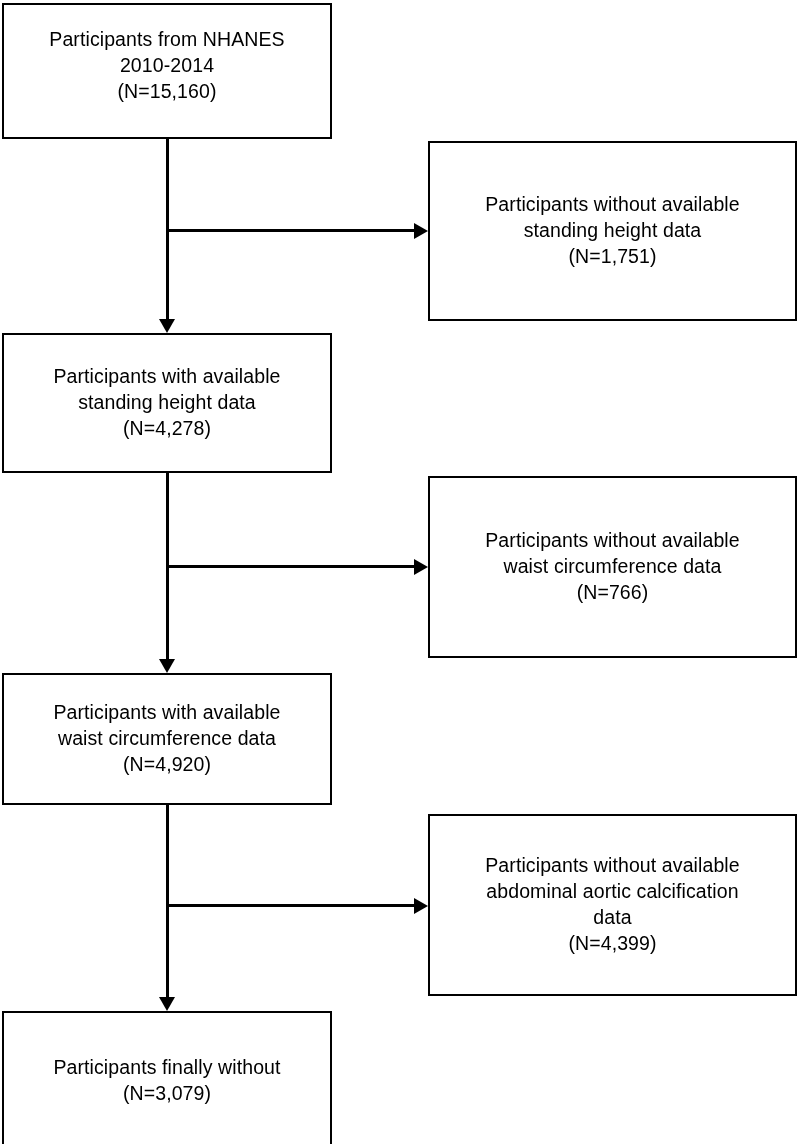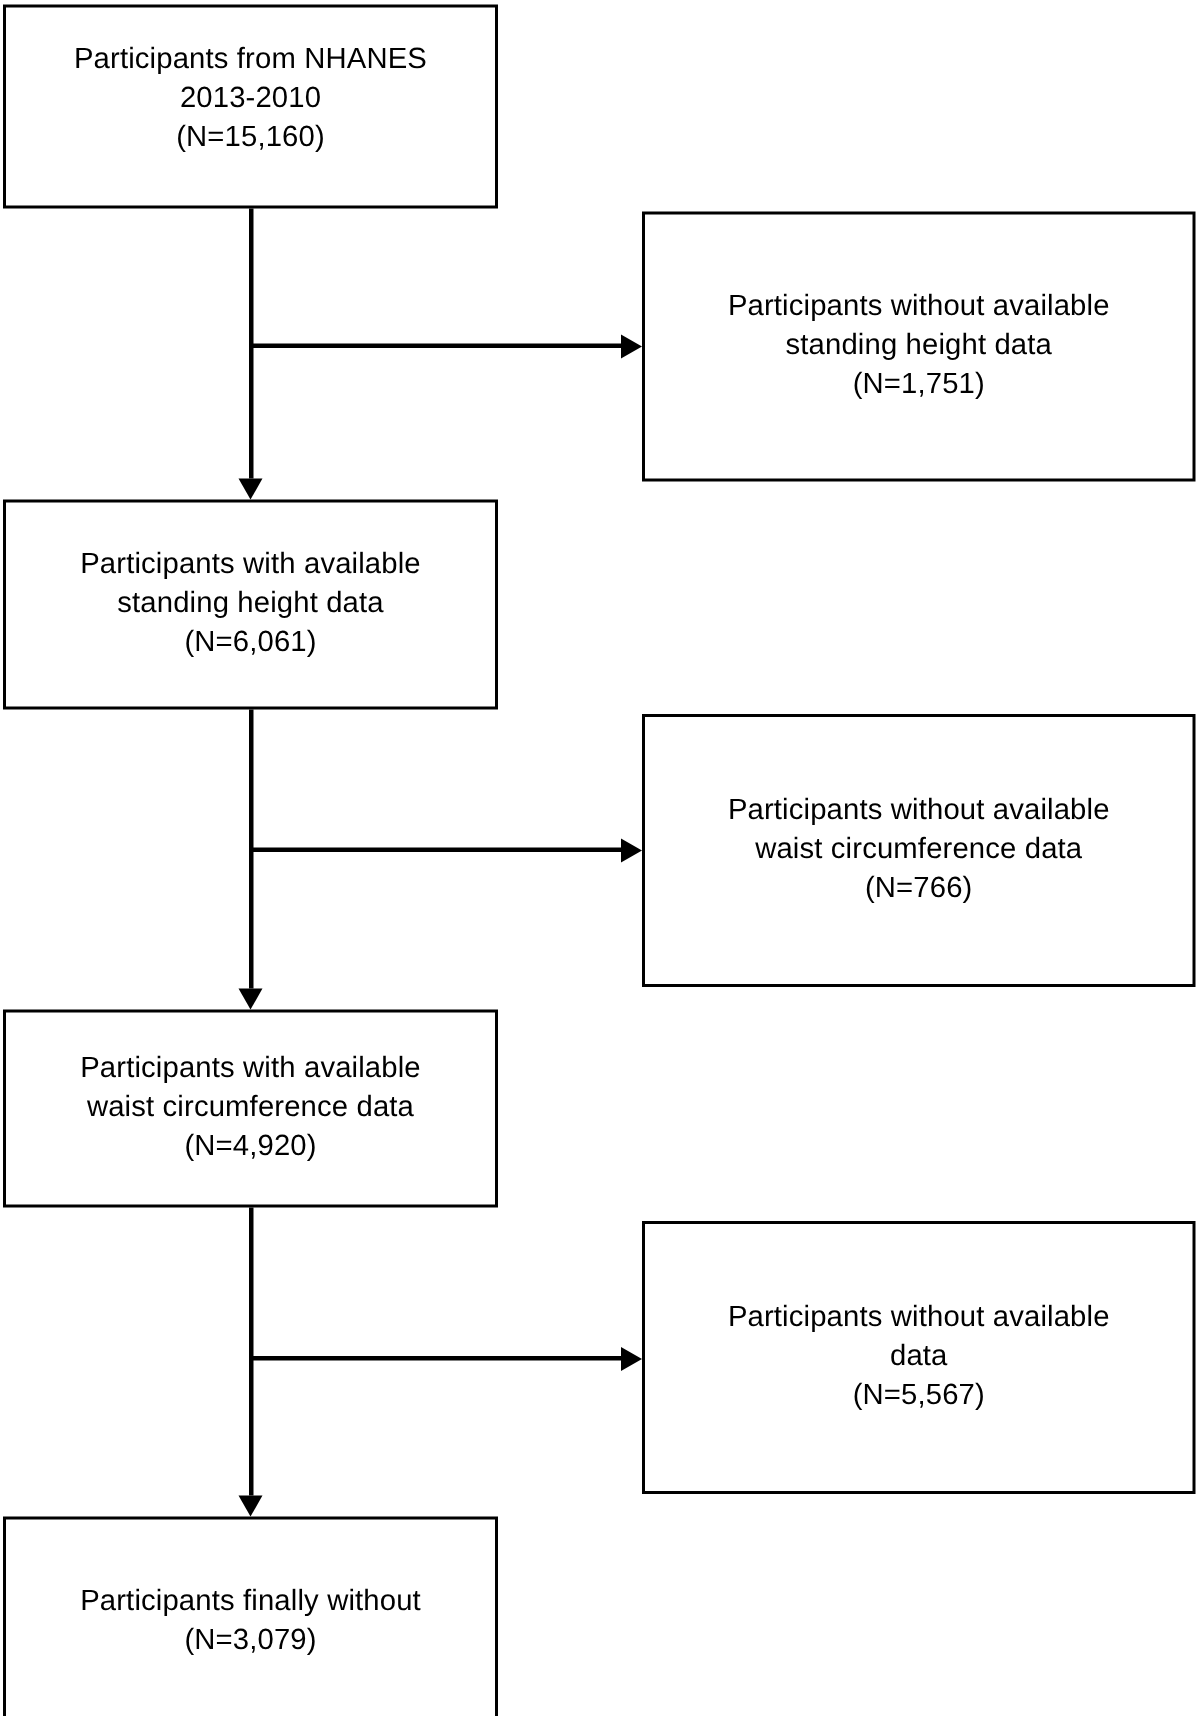--- a/index.html
+++ b/index.html
@@ -93,28 +93,28 @@
   #conn-h-3 { top: 904px; width: 255px; }
   #arrow-h-3 { top: 897.5px; left: 414px; }
 </style>
 </head>
 <body>
 
 <div id="flowchart-canvas">
 
   <div class="node-box" id="box-source">
     <span class="line">Participants from NHANES</span>
-    <span class="line">2013-2010</span>
+    <span class="line">2010-2014</span>
     <span class="line">(N=15,160)</span>
   </div>
 
   <div class="node-box" id="box-height">
     <span class="line">Participants with available</span>
     <span class="line">standing height data</span>
-    <span class="line">(N=6,061)</span>
+    <span class="line">(N=4,278)</span>
   </div>
 
   <div class="node-box" id="box-waist">
     <span class="line">Participants with available</span>
     <span class="line">waist circumference data</span>
     <span class="line">(N=4,920)</span>
   </div>
 
   <div class="node-box" id="box-included">
     <span class="line">Participants finally without</span>
@@ -128,22 +128,23 @@
   </div>
 
   <div class="node-box" id="box-excl-waist">
     <span class="line">Participants without available</span>
     <span class="line">waist circumference data</span>
     <span class="line">(N=766)</span>
   </div>
 
   <div class="node-box" id="box-excl-aac">
     <span class="line">Participants without available</span>
+    <span class="line">abdominal aortic calcification</span>
     <span class="line">data</span>
-    <span class="line">(N=5,567)</span>
+    <span class="line">(N=4,399)</span>
   </div>
 
   <div class="conn-v" id="conn-v-1"></div>
   <div class="arrow-down" id="arrow-v-1"></div>
   <div class="conn-h" id="conn-h-1"></div>
   <div class="arrow-right" id="arrow-h-1"></div>
 
   <div class="conn-v" id="conn-v-2"></div>
   <div class="arrow-down" id="arrow-v-2"></div>
   <div class="conn-h" id="conn-h-2"></div>

